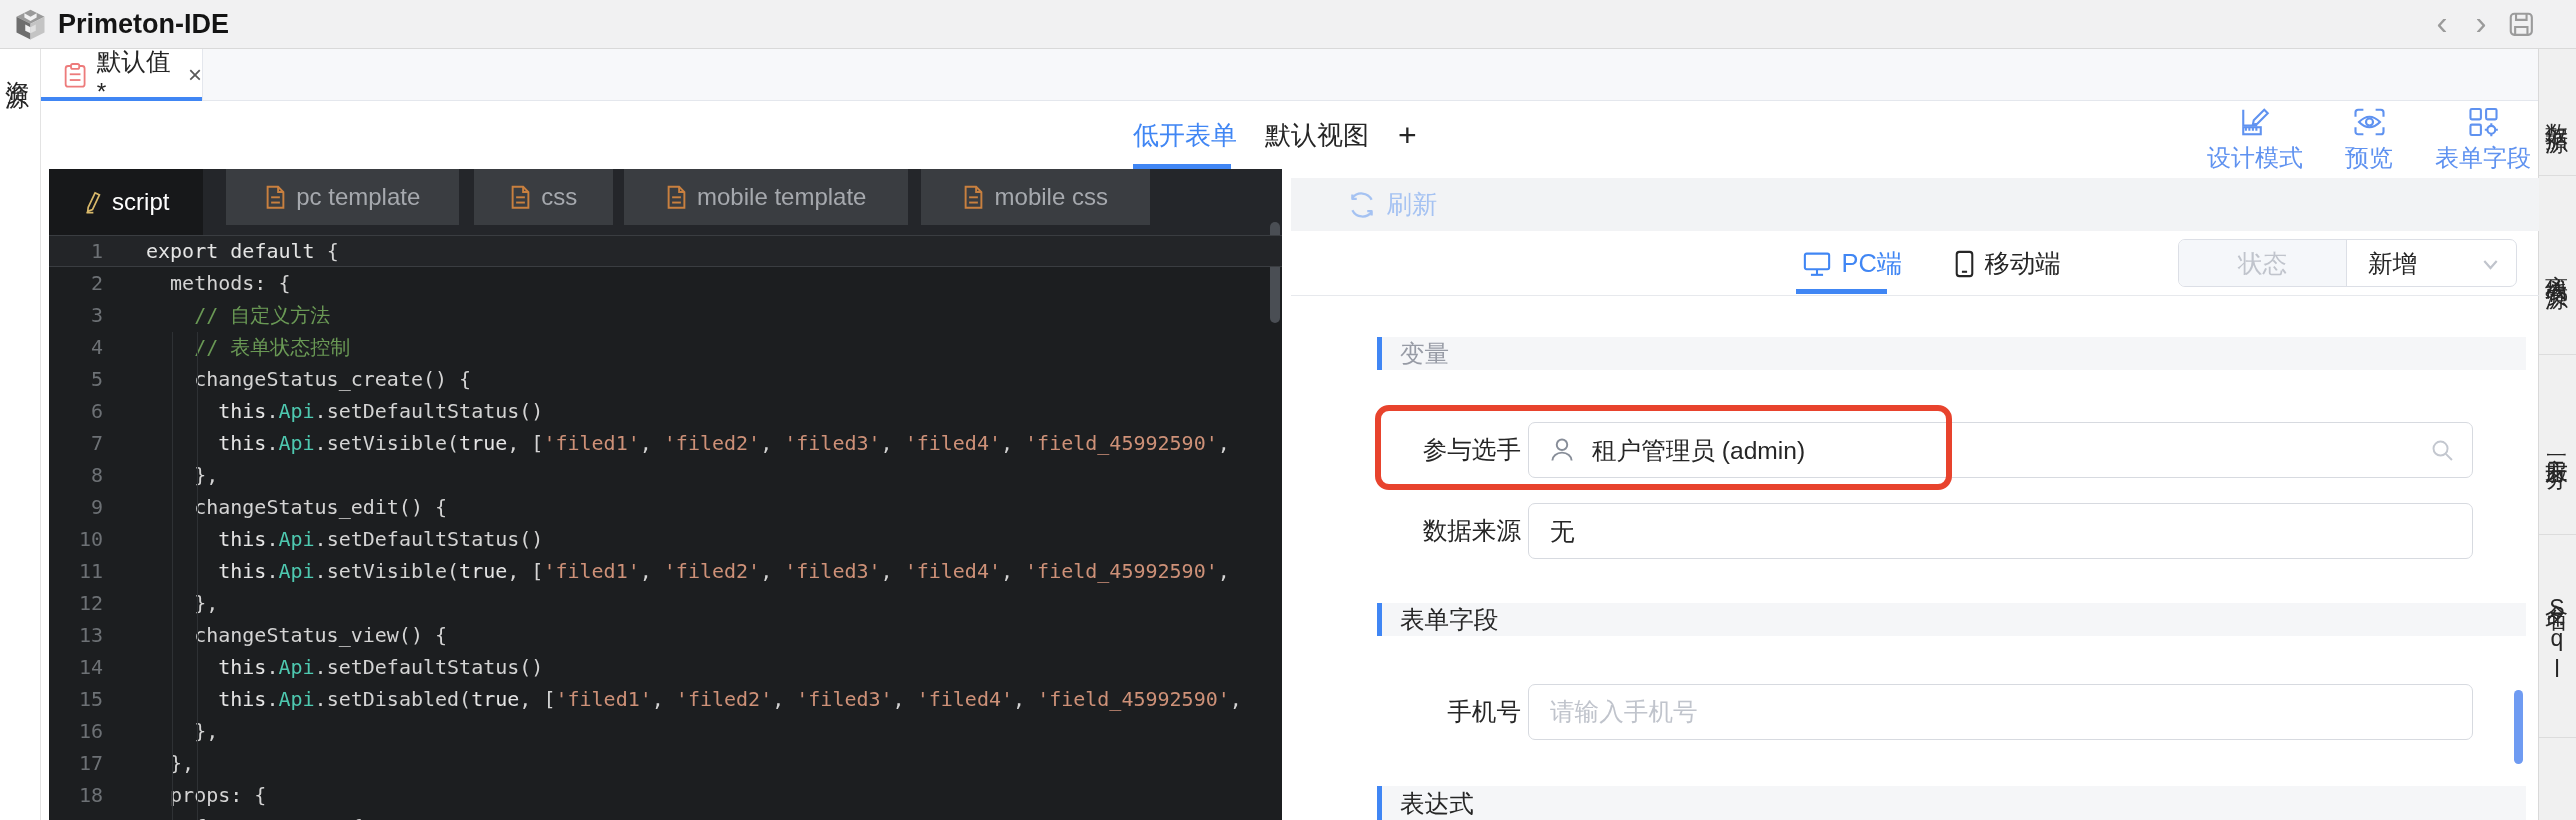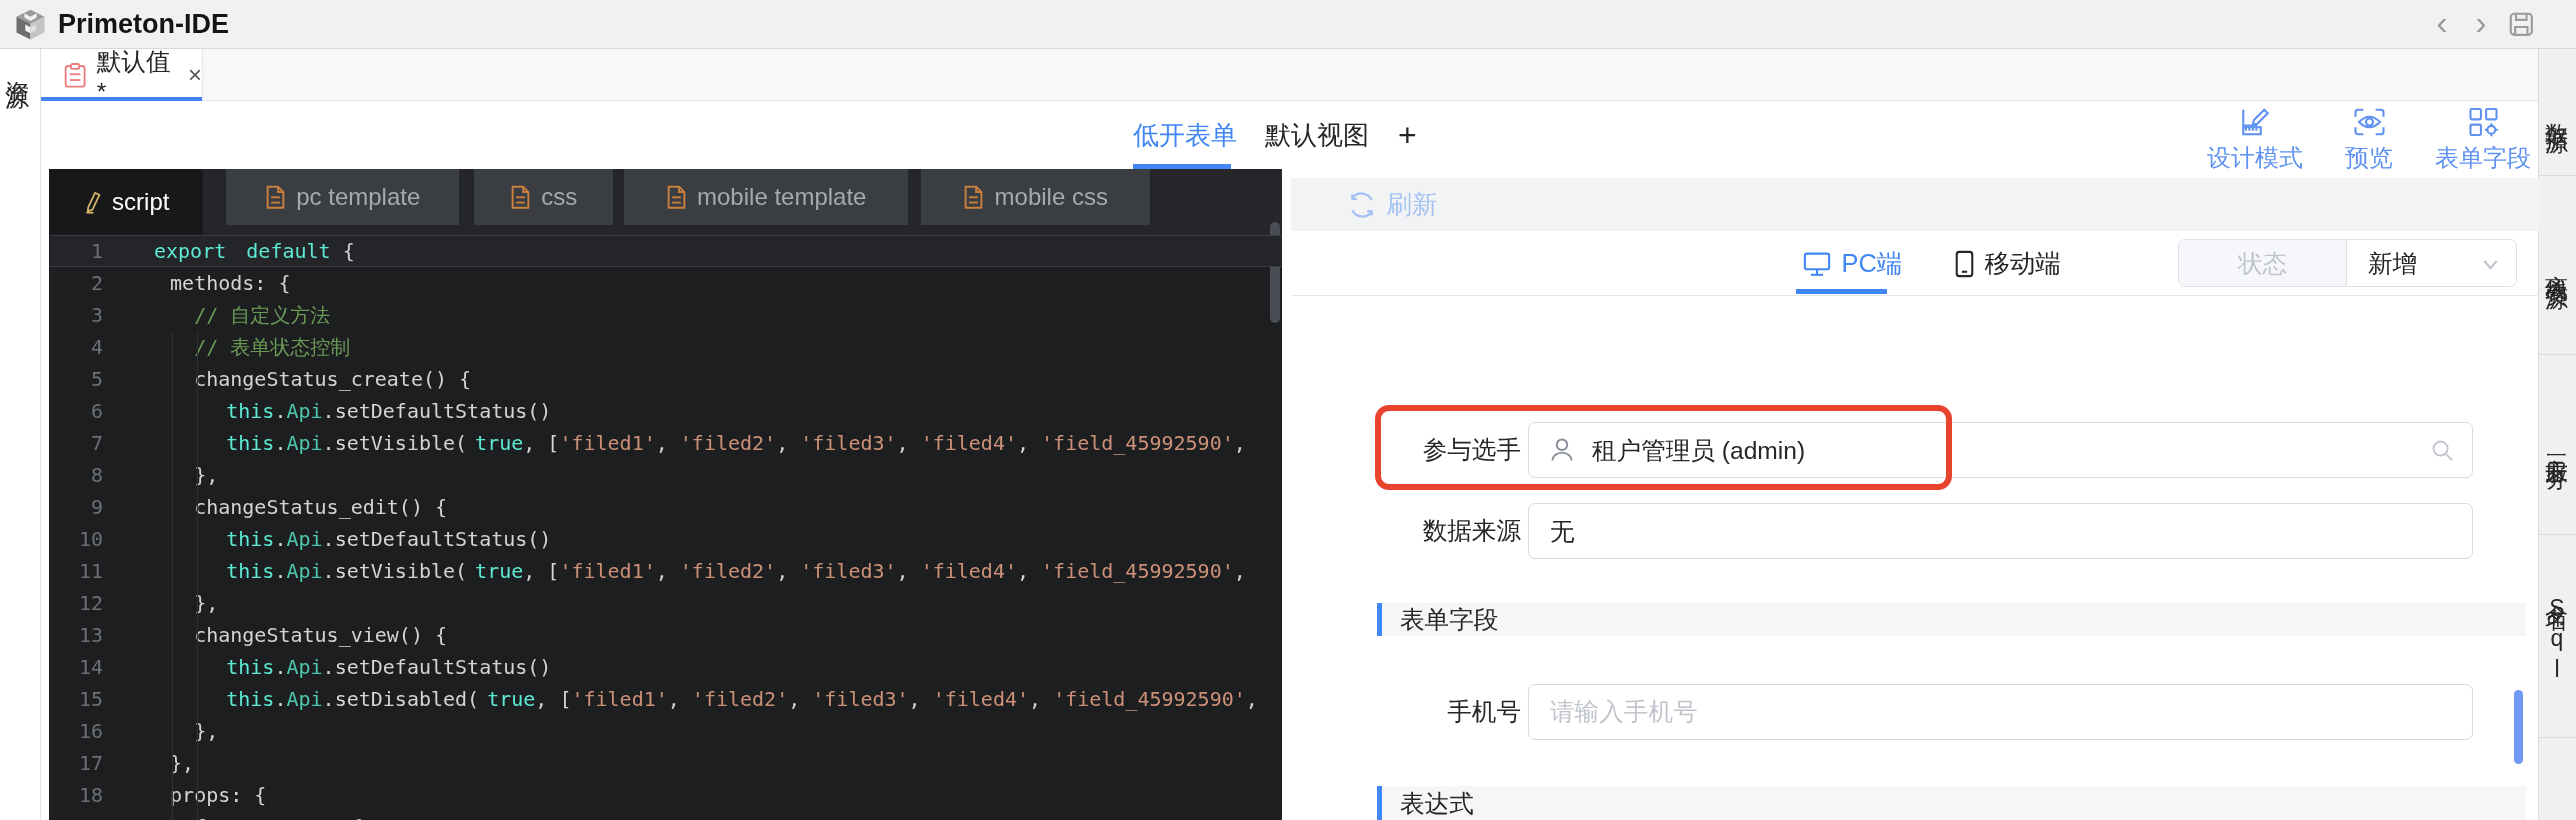--- a/index.html
+++ b/index.html
@@ -63,21 +63,21 @@
   .t4{left:575px;width:284px;} .t5{left:872px;width:229px;}
   .ed-scroll{position:absolute;right:1.8px;top:53px;width:10.5px;height:101px;background:#4a4e54;border-radius:5.3px;}
   .code{position:absolute;left:0;top:66px;right:0;bottom:0;font-family:"DejaVu Sans Mono",monospace;
         font-size:20px;line-height:32px;}
   .guide{position:absolute;top:97px;bottom:0;width:0.9px;background:#2e3134;}
   .g1{left:123px;} .g2{left:148px;}
   .cl{display:flex;height:32px;}
   .cl.hl{background:#232528;box-shadow:inset 0 0.9px 0 #3a3d41,inset 0 -0.9px 0 #3a3d41;}
   .ln{width:54px;text-align:right;color:#6d7175;flex:none;}
   .lc{margin-left:43px;white-space:pre;}
-  .p{color:#d4d4d4;} .k{color:#5eead4;margin-left:8px;} .a{color:#4ec9b0;} .s{color:#ce9178;} .c{color:#6a9955;}
+  .p{color:#d4d4d4;} .k{color:#e5e5e5;} .a{color:#4ec9b0;} .s{color:#ce9178;} .c{color:#6a9955;}
 
   
   .refresh-bar{position:absolute;left:1291px;top:178px;width:1248px;height:53px;background:#f2f3f5;}
   .refresh-btn{position:absolute;left:57px;top:0;height:53px;display:flex;align-items:center;gap:10.5px;
                font-size:25.4px;color:#a5c2f2;cursor:pointer;}
   .dev-tab{position:absolute;top:238px;height:51px;display:flex;align-items:center;gap:10.5px;font-size:25.4px;cursor:pointer;}
   .dev-pc{left:1803px;color:#4086f4;}
   .dev-mobile{left:1955px;color:#262626;}
   .dev-underline{position:absolute;left:1796px;top:289px;width:91px;height:5.3px;background:#4086f4;}
   .tabs-divider{position:absolute;left:1291px;top:295px;width:1248px;height:0.9px;background:#e7e9ed;}
@@ -360,20 +360,23 @@
   <div class="status-group">
     <div class="status-prepend">状态</div>
     <div class="status-value">
       <span>新增</span>
       <svg class="status-caret" width="23" height="23" viewBox="0 0 26 26" fill="none" stroke="#c0c4cc" stroke-width="2.4">
         <polyline points="6,9 13,17 20,9"></polyline>
       </svg>
     </div>
   </div>
 
+  <div class="section sec-vars">
+    <span class="sec-label">变量</span>
+  </div>
 
   <div class="frm-label lb1">参与选手</div>
   <div class="frm-input in1">
     <svg width="28" height="28" viewBox="0 0 32 32" fill="none" stroke="#878d98" stroke-width="2.2">
       <circle cx="16" cy="10" r="6"></circle>
       <path d="M5 28 a11 9 0 0 1 22 0"></path>
     </svg>
     <span class="val">租户管理员 (admin)</span>
     <svg width="24.6" height="24.6" viewBox="0 0 28 28" fill="none" stroke="#c3c7cf" stroke-width="2.2">
       <circle cx="12" cy="12" r="8"></circle>

